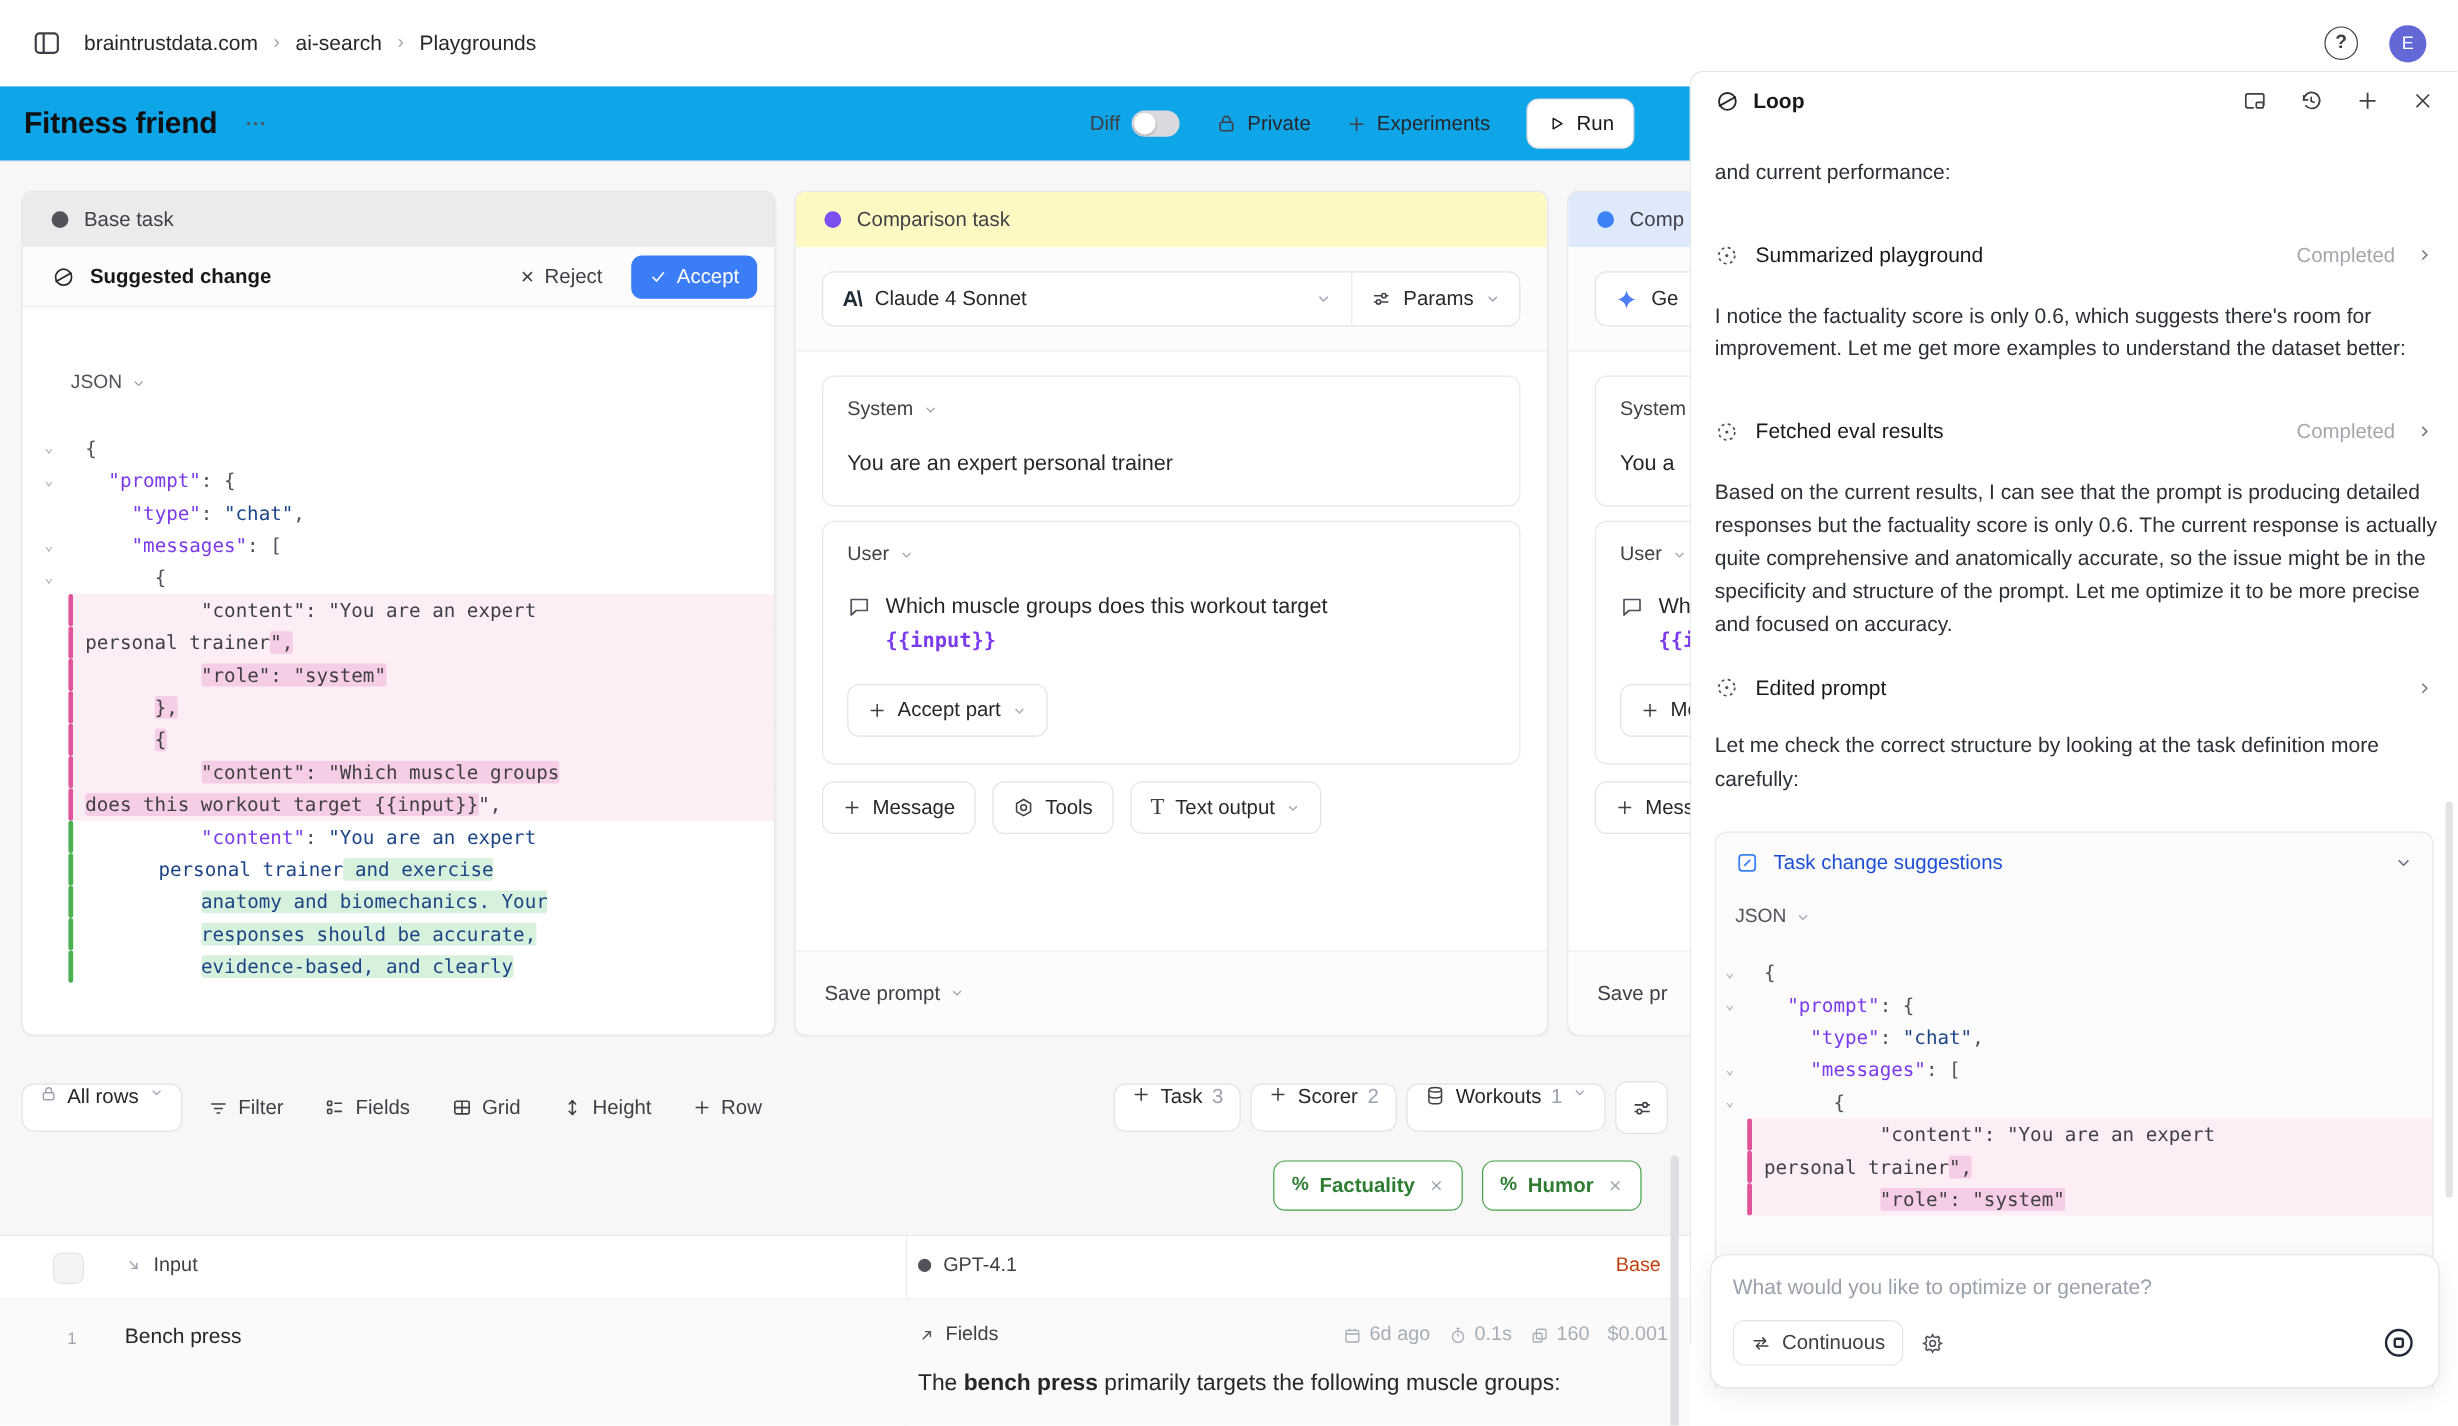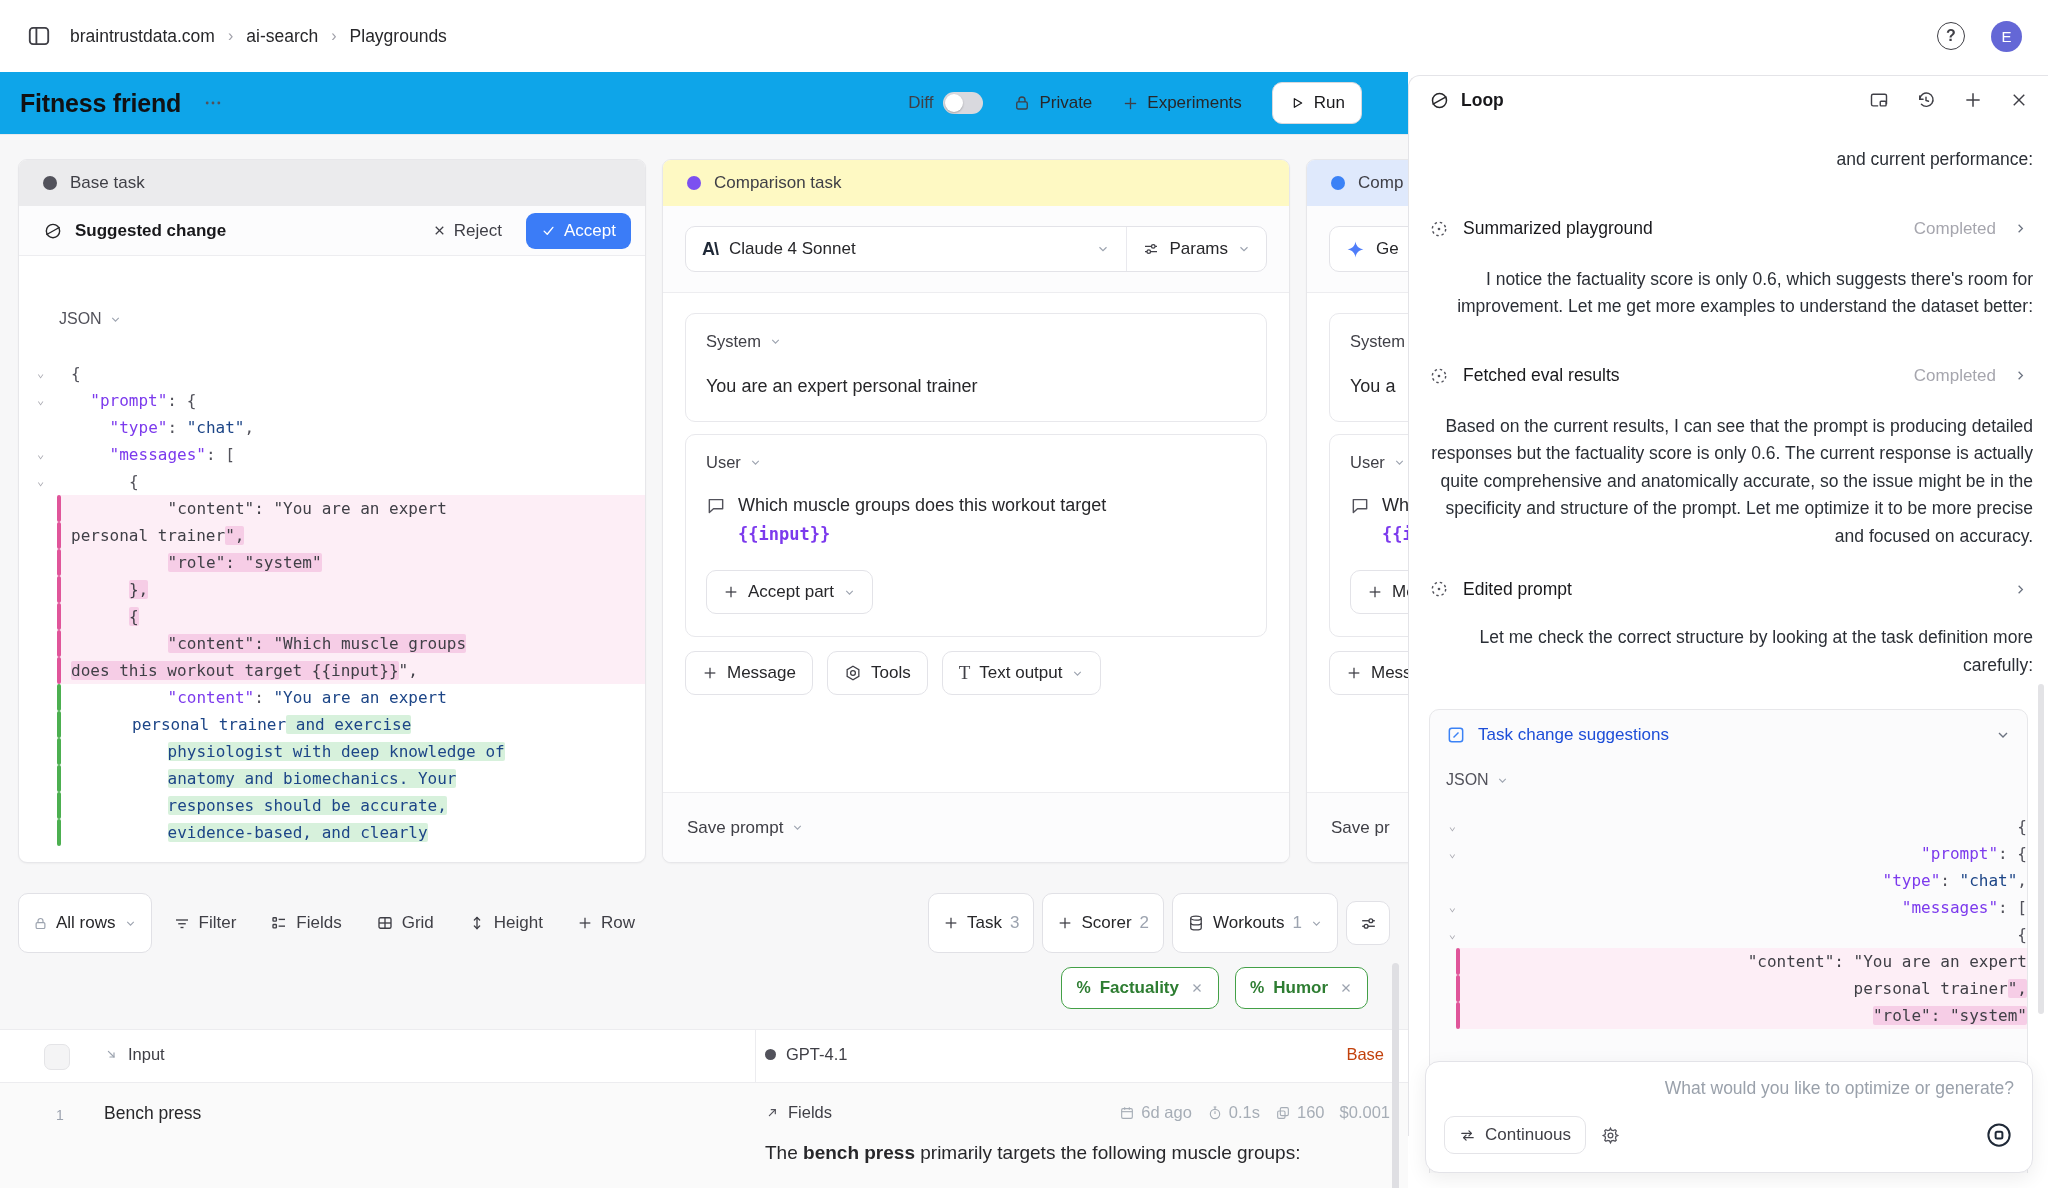--- a/index.html
+++ b/index.html
@@ -95,22 +95,22 @@
     border:1px solid #e3e3e8; border-radius:10px; height:44px; padding:0 16px; font-size:17px; color:#27272a; background:#fff;}
   .btn-row { margin-top:14px; display:flex; gap:14px; }
   .pill-btn { display:flex; align-items:center; gap:9px; border:1px solid #e3e3e8; background:#fff;
     border-radius:10px; height:44px; padding:0 16px; font-size:17px; color:#27272a; }
   .col-footer { margin-top:auto; flex:none; height:70px; border-top:1px solid #ededf0; background:#fcfcfd;
     display:flex; align-items:center; gap:8px; padding:0 24px; font-size:17px; color:#3f3f46; }
 
   
   .grid-toolbar { position:absolute; left:18px; top:766px; width:1372px; height:44px;
     display:flex; align-items:center; gap:8px; }
-  .tb-bordered { display:flex; align-items:center; gap:8px; border:1px solid #e1e1e6; background:#fff;
-    border-radius:10px; height:60px; padding:0 14px; font-size:17px; color:#27272a; }
+  .tb-bordered { display:flex; align-items:flex-start; gap:8px; border:1px solid #e1e1e6; background:#fff;
+    border-radius:10px; height:40px; padding:0 14px; font-size:17px; color:#27272a; }
   .tb-ghost { display:flex; align-items:center; gap:8px; padding:0 13px; font-size:17px; color:#3f3f46; }
   .count { color:#9ca3af; }
   .tb-spacer { flex:1; }
   .icon-btn-sq { width:44px; height:44px; border:1px solid #e1e1e6; border-radius:10px; background:#fff;
     display:flex; align-items:center; justify-content:center; color:#3f3f46; }
 
   
   .badges-row { position:absolute; top:832px; right:40px; display:flex; gap:16px; }
   .badge { display:flex; align-items:center; gap:9px; height:42px; padding:0 14px;
     border:1.5px solid var(--badgeborder); border-radius:10px; background:#fff; }
@@ -136,22 +136,22 @@
   .out-cell { position:absolute; left:765px; top:20px; width:625px; }
   .out-head { display:flex; align-items:center; }
   .out-label { display:flex; align-items:center; gap:8px; font-size:16.5px; color:#3f3f46; }
   .out-meta { margin-left:auto; display:flex; align-items:center; gap:15px; font-size:16.5px; color:#a6adb6; }
   .meta-item { display:flex; align-items:center; gap:6px; }
   .out-text { margin-top:16px; width:566px; font-size:19px; line-height:29px; color:#27272a; }
   .scrollbar-main { position:absolute; left:1392px; top:828px; width:7px; height:356px;
     background:#dfdfe3; border-radius:4px; }
 
   
-  .loop-panel { position:absolute; left:1408px; top:75px; width:640px; height:1061px; background:#fff;
-    border-left:1px solid #e4e4e8; border-top:1px solid #e4e4e8; border-top-left-radius:12px; z-index:10;text-align:right; }
+  .loop-panel { position:absolute; left:1408px; top:59px; width:640px; height:1061px; background:#fff;
+    border-left:1px solid #e4e4e8; border-top:1px solid #e4e4e8; border-top-left-radius:12px; z-index:10; }
   .lp-head { height:48px; display:flex; align-items:center; padding:0 20px; }
   .lp-title { margin-left:11px; font-size:17.5px; font-weight:600; color:#18181b; }
   .lp-actions { margin-left:auto; display:flex; align-items:center; gap:27px; color:#3f3f46; }
   .lp-body { position:relative; padding:0 20px; height:1049px; overflow:hidden; }
   .lp-text { font-size:17.5px; line-height:27.5px; color:#2b2f36; width:604px; }
   .lp-step { display:flex; align-items:center; height:26px; }
   .step-title { margin-left:14px; font-size:17.5px; font-weight:500; color:#18181b; }
   .step-right { margin-left:auto; display:flex; align-items:center; gap:17px; }
   .step-status { font-size:17px; color:#a6a6ae; }
   .lp-card { margin-top:30px; border:1px solid #e7e7ea; border-radius:10px; background:#fbfbfc; height:560px; overflow:hidden; }
@@ -350,25 +350,20 @@
               <span class="lct" style="padding-left: 106.5px;"><span class="sg-k">"content"</span><span class="sg-p">: </span><span class="sg-v">"You are an expert</span></span>
             </div>
             <div class="cl lbar-a">
               <span class="gut"></span>
               <span class="gbar"></span>
               <span class="lct" style="padding-left: 47px; margin-left: 24px;"><span class="sg-v">personal trainer</span><span class="sg-v hl-a"> and exercise</span></span>
             </div>
             <div class="cl lbar-a">
               <span class="gut"></span>
               <span class="gbar"></span>
-              <span class="lct" style="padding-left: 106.5px;"><span class="sg-v hl-a">physiologist with deep knowledge of</span></span>
-            </div>
-            <div class="cl lbar-a">
-              <span class="gut"></span>
-              <span class="gbar"></span>
               <span class="lct" style="padding-left: 106.5px;"><span class="sg-v hl-a">anatomy and biomechanics. Your</span></span>
             </div>
             <div class="cl lbar-a">
               <span class="gut"></span>
               <span class="gbar"></span>
               <span class="lct" style="padding-left: 106.5px;"><span class="sg-v hl-a">responses should be accurate,</span></span>
             </div>
             <div class="cl lbar-a">
               <span class="gut"></span>
               <span class="gbar"></span>

